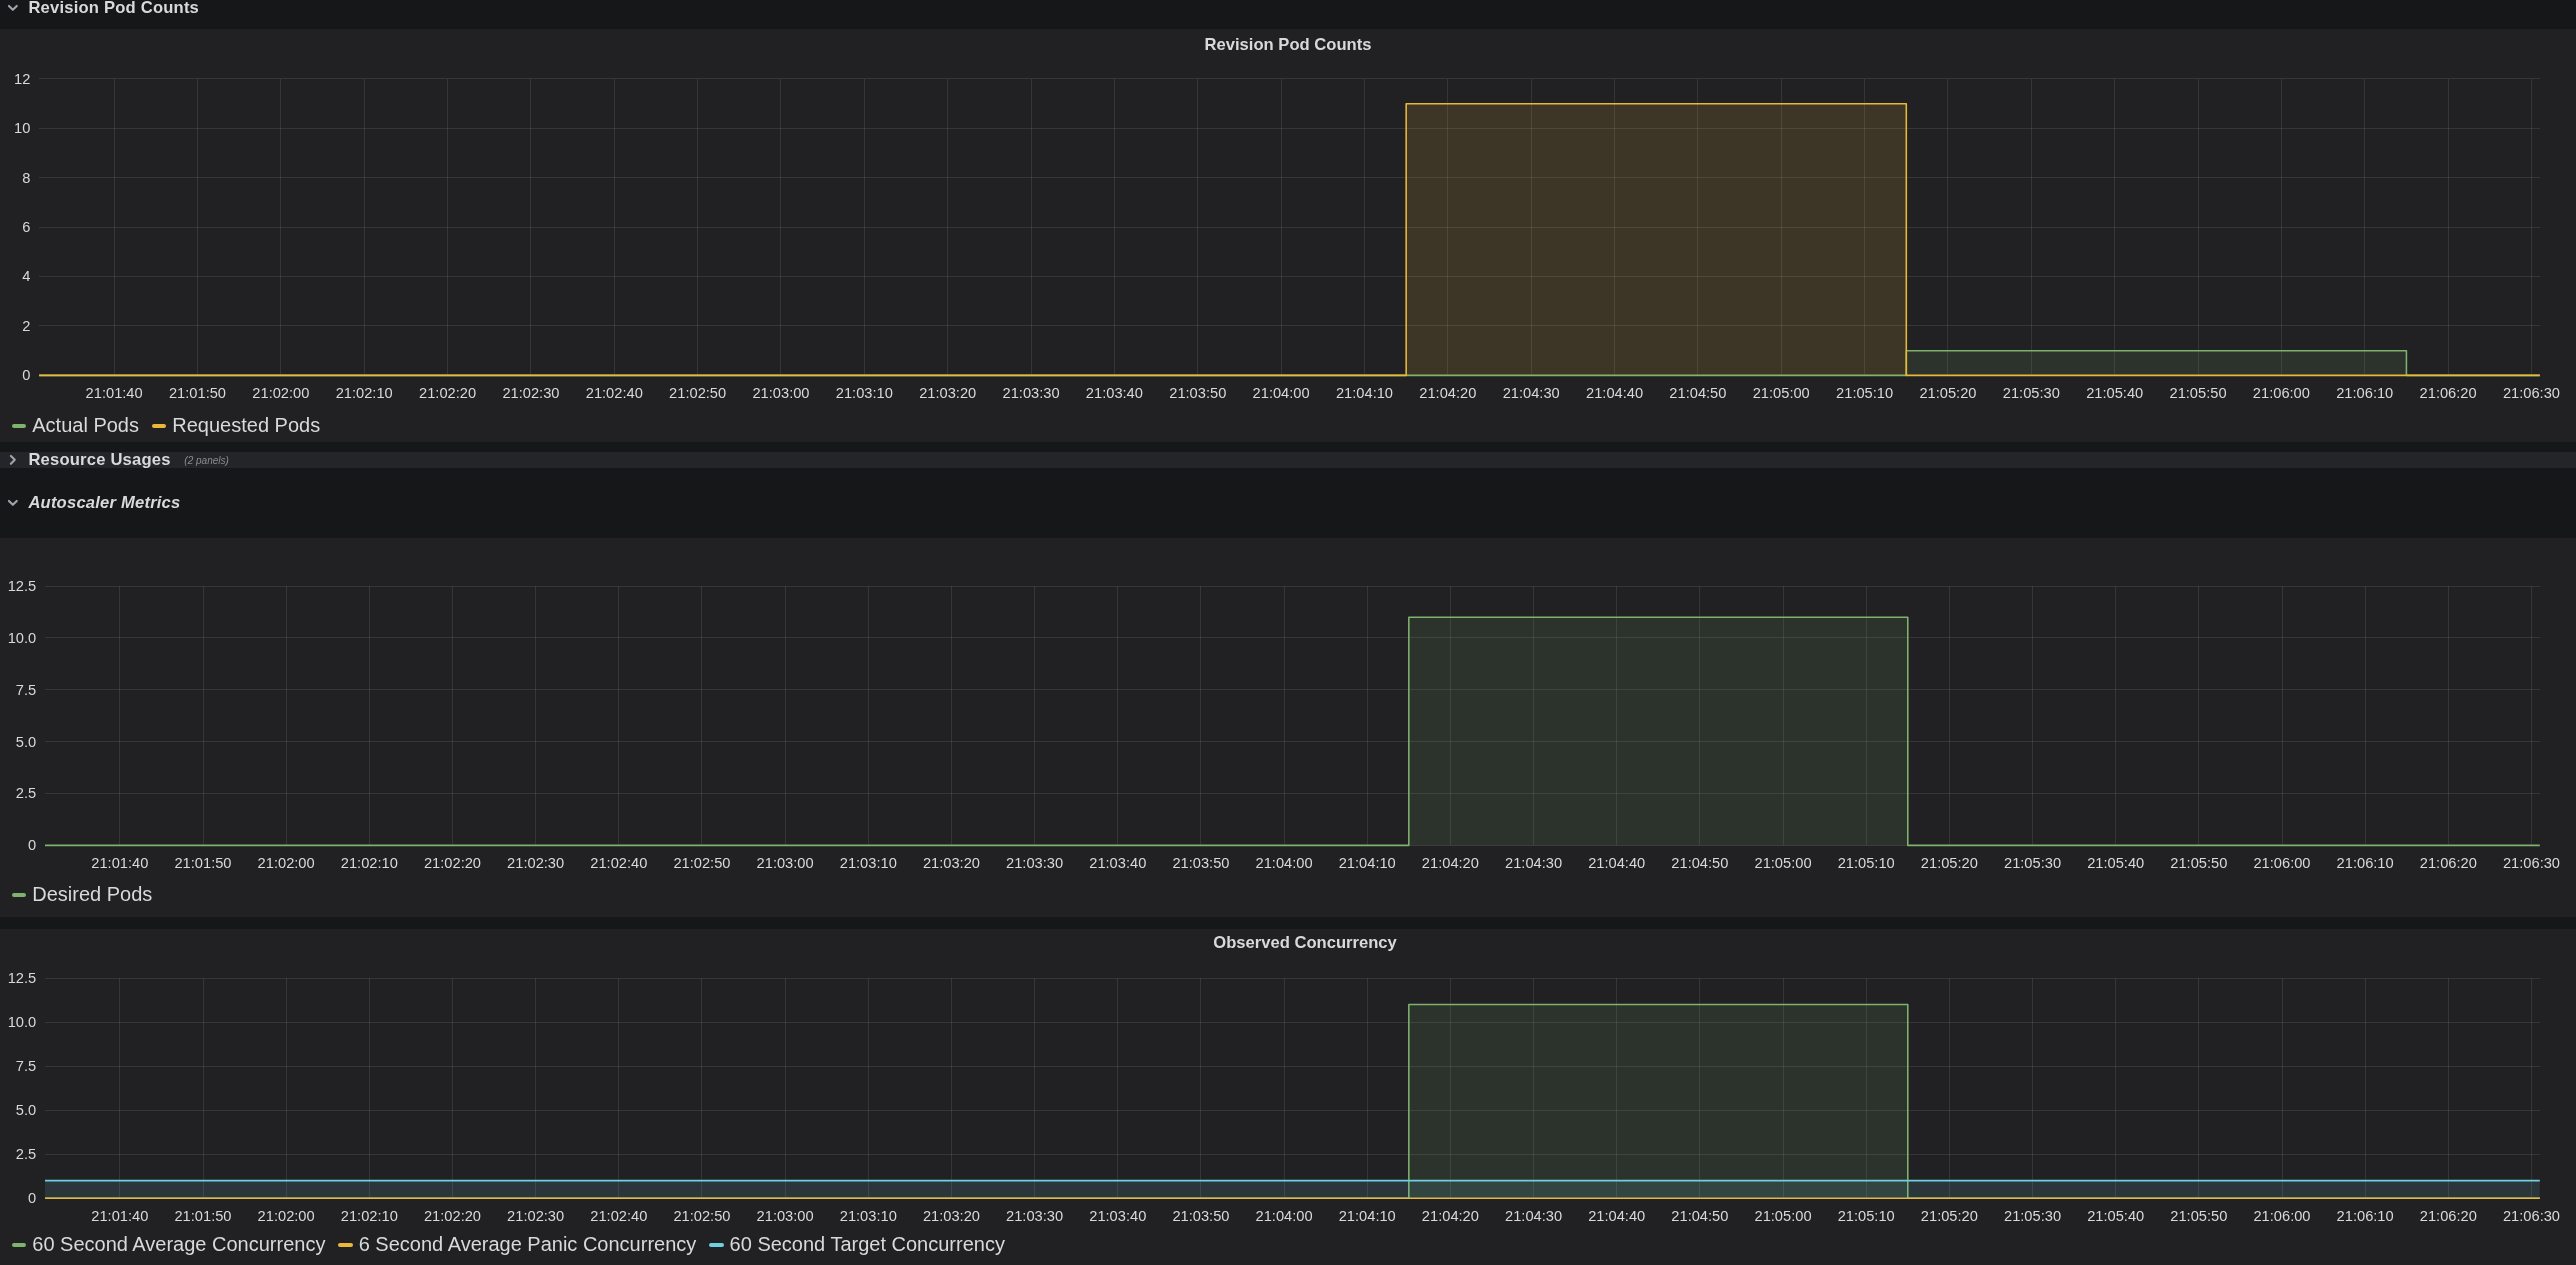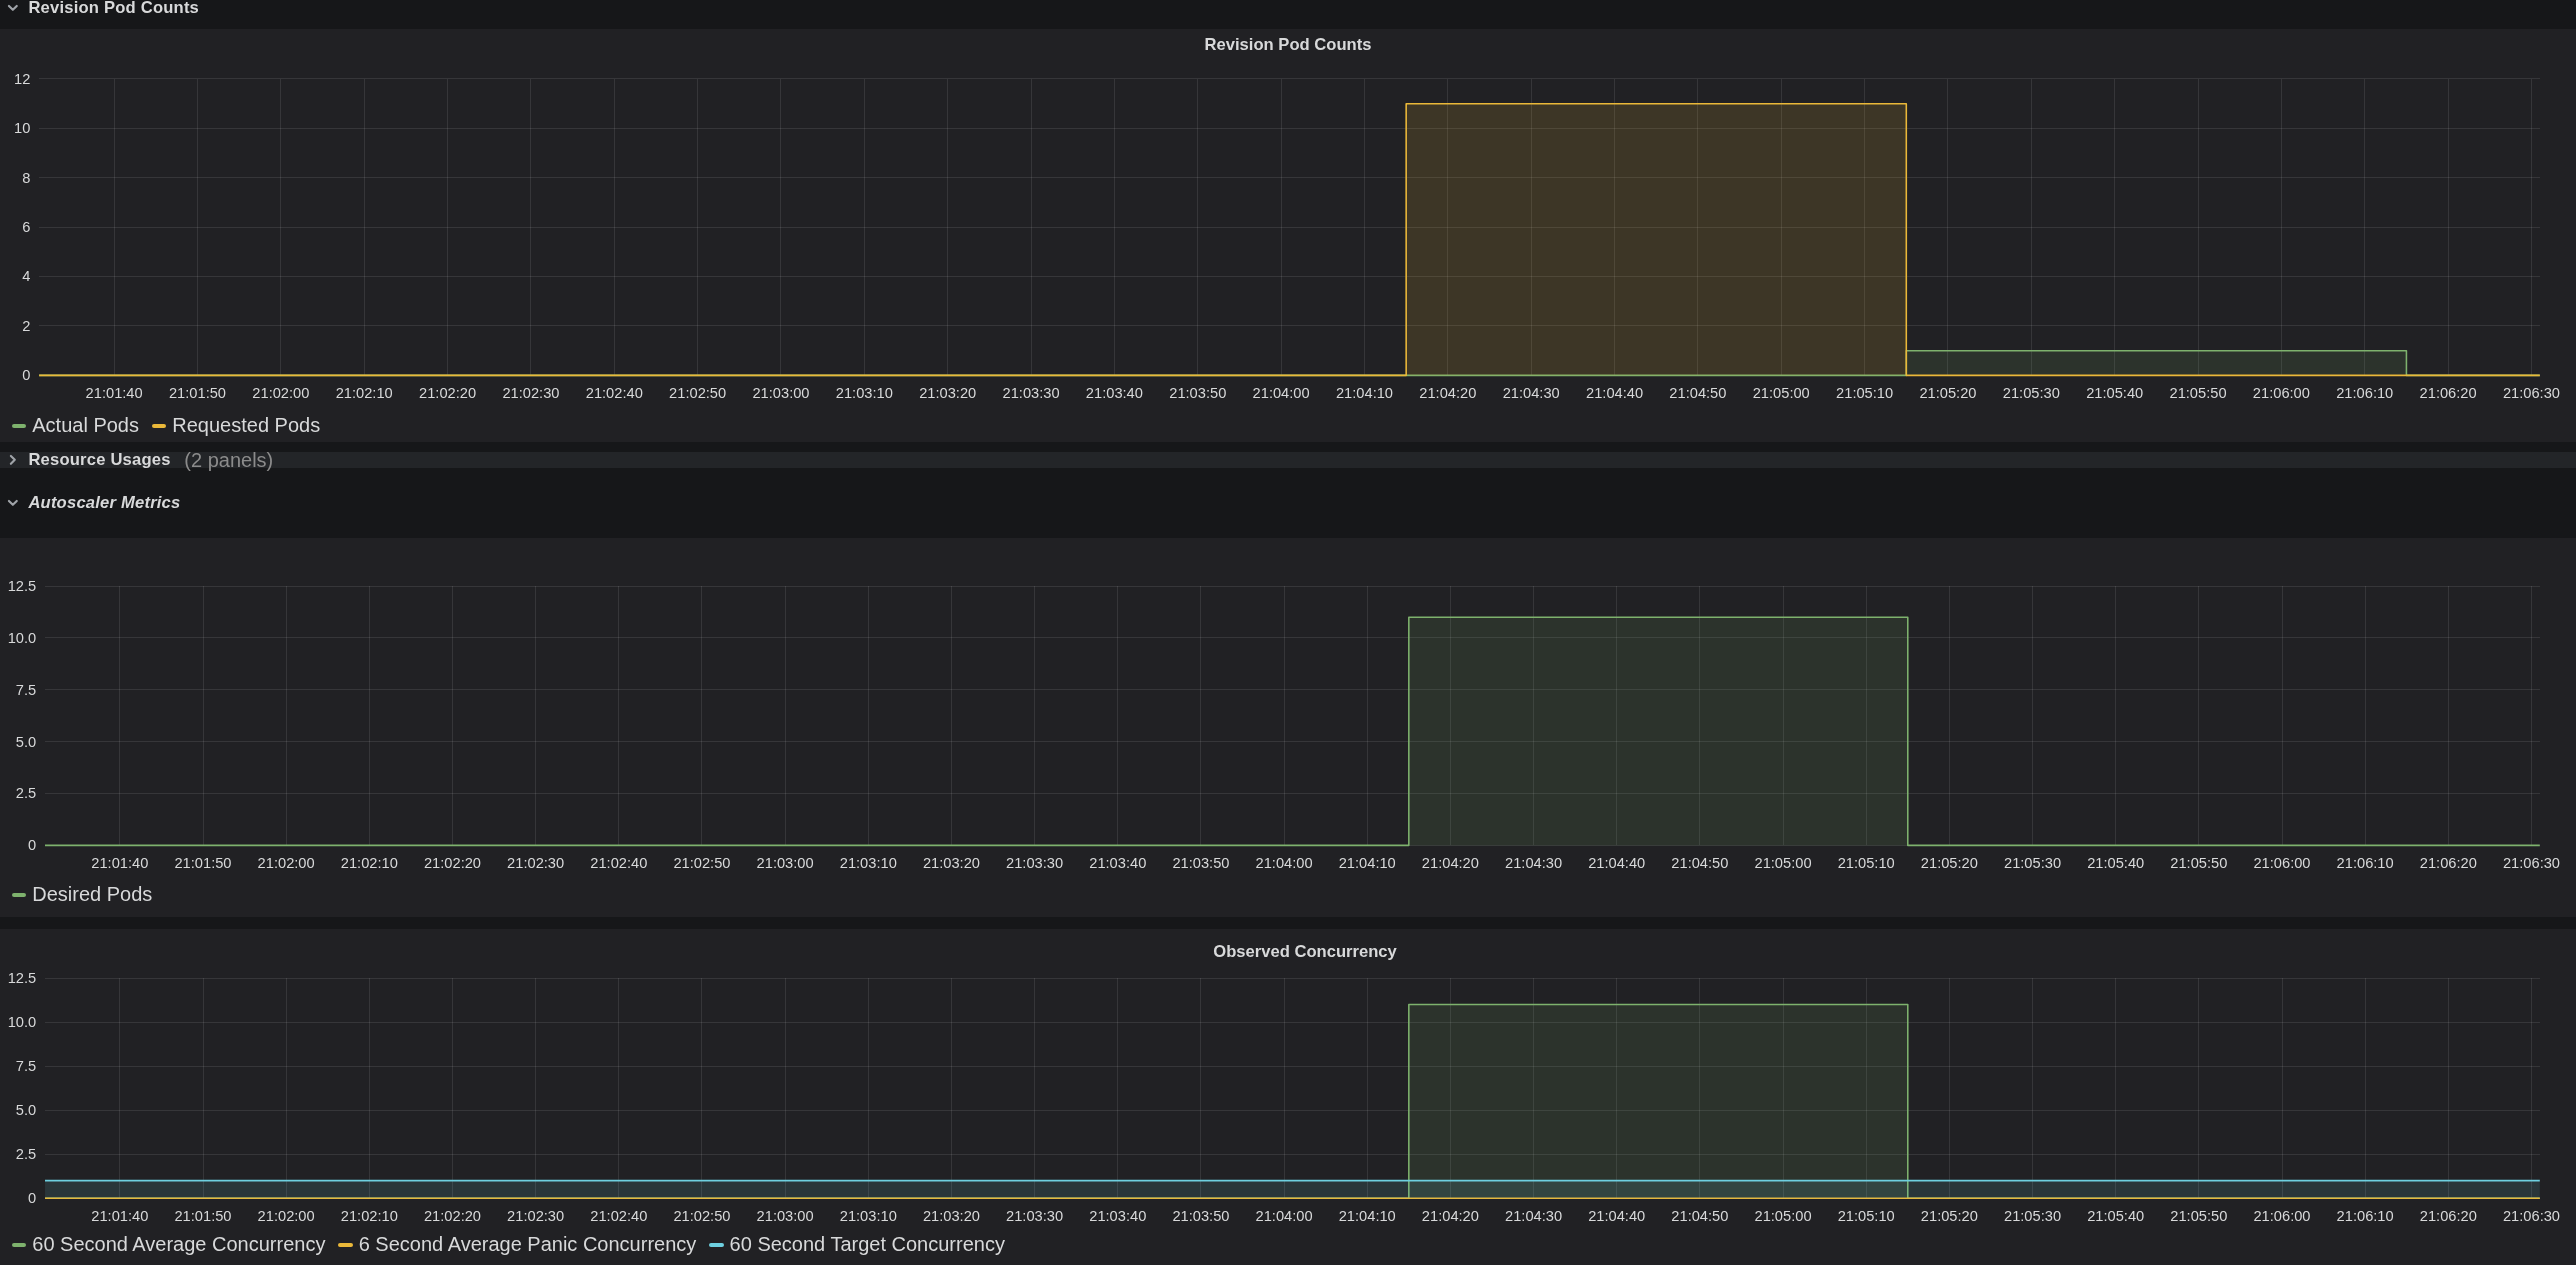--- a/index.html
+++ b/index.html
@@ -13,21 +13,21 @@
   .screen { position:absolute; inset:0; width:2576px; height:1265px; }
 
   
   .row-header {
     position:absolute; left:0; width:2576px;
     display:flex; align-items:center;
     color:#d8d9da;
   }
   .row-header .chev { display:inline-flex; color:#9fa3a8; margin:0 8.8px 0 5.9px; }
   .row-title { font-size:16.6px; font-weight:bold; letter-spacing:0.2px; }
-  .row-note  { font-size:20px; color:#8b8b8b; margin-left:13.7px; }
+  .row-note  { font-size:10px; font-style:italic; color:#8b8b8b; margin-left:13.7px; }
 
   #row1 { top:-2px; height:29px; align-items:flex-start; }
   #row1 .chev { margin-top:2.9px; }
   #row2 { top:452px; height:16px; background:#232528; }
   #row3 { top:483px; height:39px;font-style:italic; }
 
   
   .panel {
     position:absolute; left:0; width:2576px;
     background:#212124;
@@ -36,21 +36,21 @@
   #panel2 { top:538px; height:379px; }
   #panel3 { top:929px; height:336px; }
 
   .panel-title {
     position:absolute; left:0; width:100%;
     text-align:center; font-size:16.6px; font-weight:bold; color:#d8d9da;
     cursor:pointer;
   }
   #panel1 .panel-title { top:5.9px; }
   #panel2 .panel-title { top:3.9px; }
-  #panel3 .panel-title { top:13px;padding-left:34px; }
+  #panel3 .panel-title { top:4px;padding-left:34px; }
 
   .plot { position:absolute; inset:0; }
   .plot svg { position:absolute; left:0; top:0; display:block; }
 
   svg text { font-family:"Liberation Sans", sans-serif; font-size:15px; fill:#d8d9da; }
 
   
   .legend {
     position:absolute; left:11.7px; height:19.6px;
     display:flex; align-items:center;

